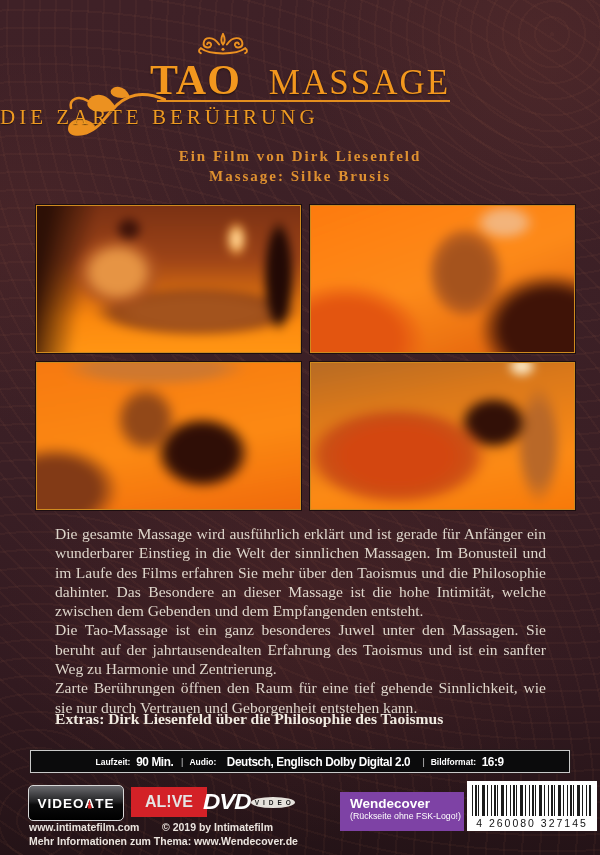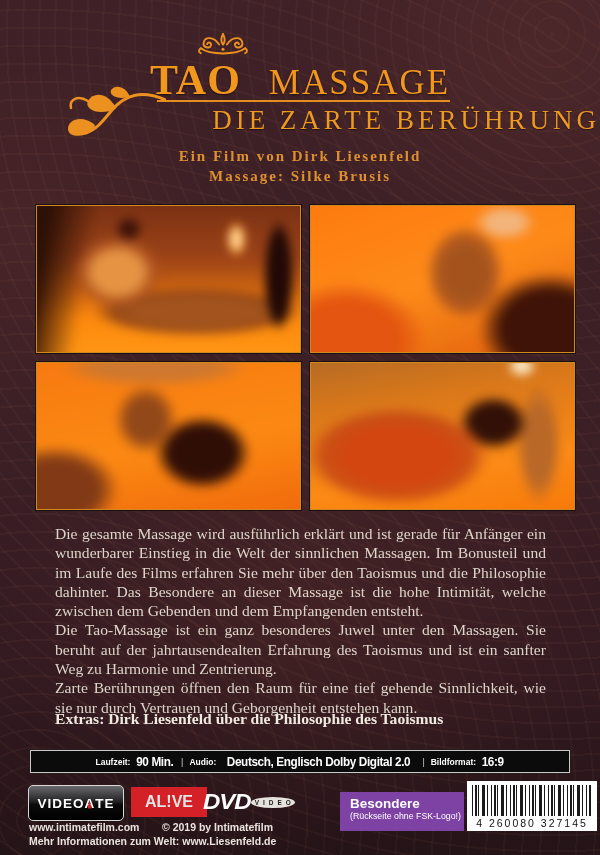--- a/index.html
+++ b/index.html
@@ -16,22 +16,22 @@
   }
   
   .ornament{position:absolute; left:193px; top:31px; width:60px; height:27px;}
   .title-row{position:absolute; left:0; right:0; top:56px; text-align:center;}
   .title-main{font-size:42px; font-weight:bold; color:#F2971E; letter-spacing:1px;
     text-shadow:0 1px 2px rgba(0,0,0,.55);}
   .title-sub{font-size:35px; font-weight:normal; color:#F2971E; letter-spacing:2px;
     margin-left:24px; text-shadow:0 1px 2px rgba(0,0,0,.55);}
   .title-rule{position:absolute; left:157px; top:100px; width:293px; height:2px; background:#E38E1E;}
   .floral{position:absolute; left:58px; top:80px; width:108px; height:62px;}
-  .tagline{position:absolute; left:0; right:0; top:105px; text-align:right;
-    font-size:27px; color:#EE9A22; letter-spacing:4px; text-shadow:0 1px 1px rgba(0,0,0,.5);}
+  .tagline{position:absolute; left:0; right:0; top:105px; text-align:left;
+    font-size:21px; color:#EE9A22; letter-spacing:4px; text-shadow:0 1px 1px rgba(0,0,0,.5);}
   .credits{position:absolute; left:0; right:0; top:146px; text-align:center;
     color:#DE9030; font-size:15px; font-weight:bold; letter-spacing:2px; line-height:20px;}
   
   .grid{position:absolute; left:36px; top:205px; width:539px; height:305px;
     display:grid; grid-template-columns:1fr 1fr; grid-template-rows:1fr 1fr;
     column-gap:9px; row-gap:9px;}
   .photo{position:relative; overflow:hidden; border:1px solid #cf8a1f;
     box-shadow:0 0 0 1px #1c0e11;}
   .photo .scene{position:absolute; inset:-10px; filter:blur(5px) saturate(1.15);}
   .scene1{background:
@@ -183,24 +183,24 @@
   <div class="intimate sans">
     <span class="intimate-text"><span>VIDEO</span><span class="intimate-a">A</span><span>TE</span></span>
   </div>
   <div class="alive sans">AL!VE</div>
   <div class="dvdlogo sans">
     <span class="dvd-word">DVD</span>
     <span class="dvd-oval">VIDEO</span>
   </div>
   <div class="site sans">www.intimatefilm.com</div>
   <div class="copyright sans">© 2019 by Intimatefilm</div>
-  <div class="moreinfo sans">Mehr Informationen zum Welt: www.Liesenfeld.de</div>
+  <div class="moreinfo sans">Mehr Informationen zum Thema: www.Wendecover.de</div>
 
   <div class="wendecover sans">
-    <div class="wendecover-title">Besondere</div>
+    <div class="wendecover-title">Wendecover</div>
     <div class="wendecover-sub">(Rückseite ohne FSK-Logo!)</div>
   </div>
 
   <div class="barcode sans">
     <div class="bars"></div>
     <div class="barcode-digits">4 260080 327145</div>
   </div>
 
 </div>
 

